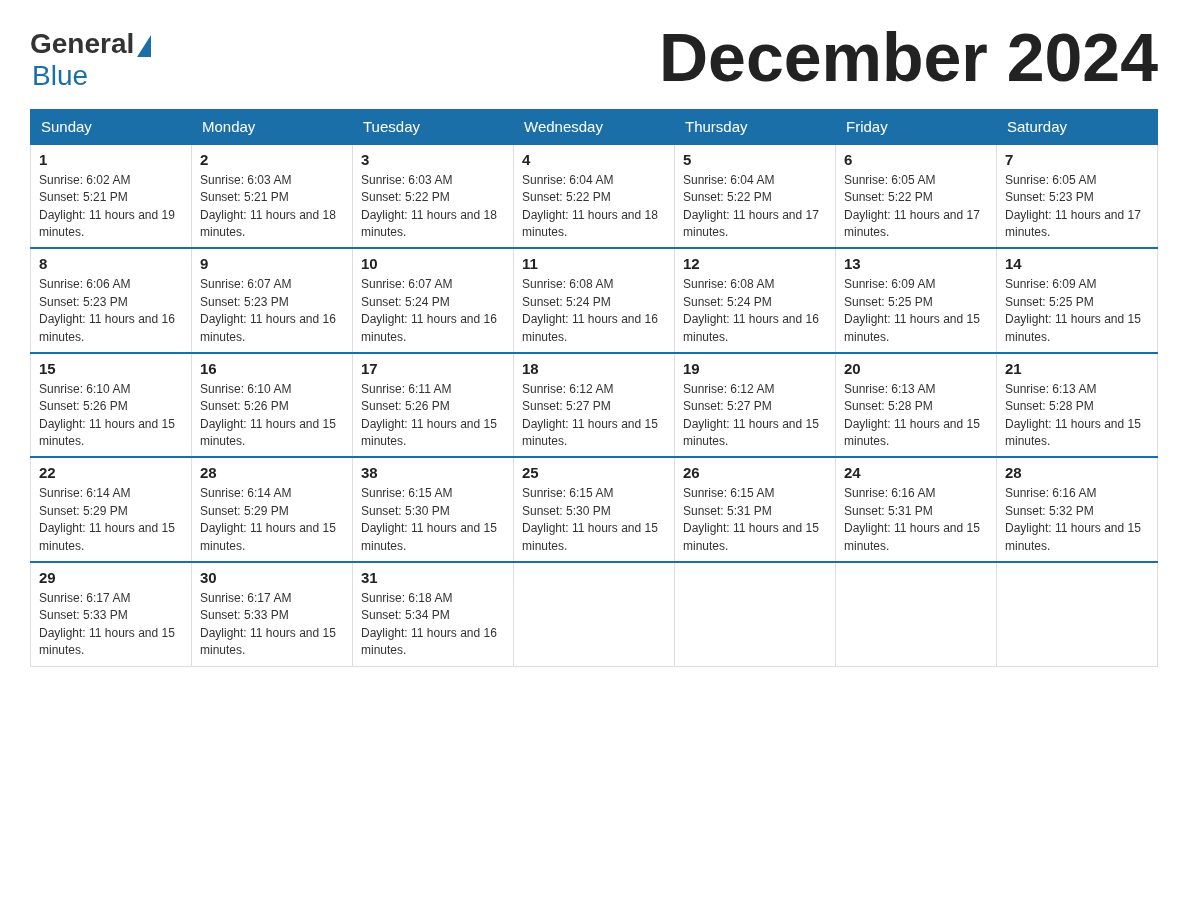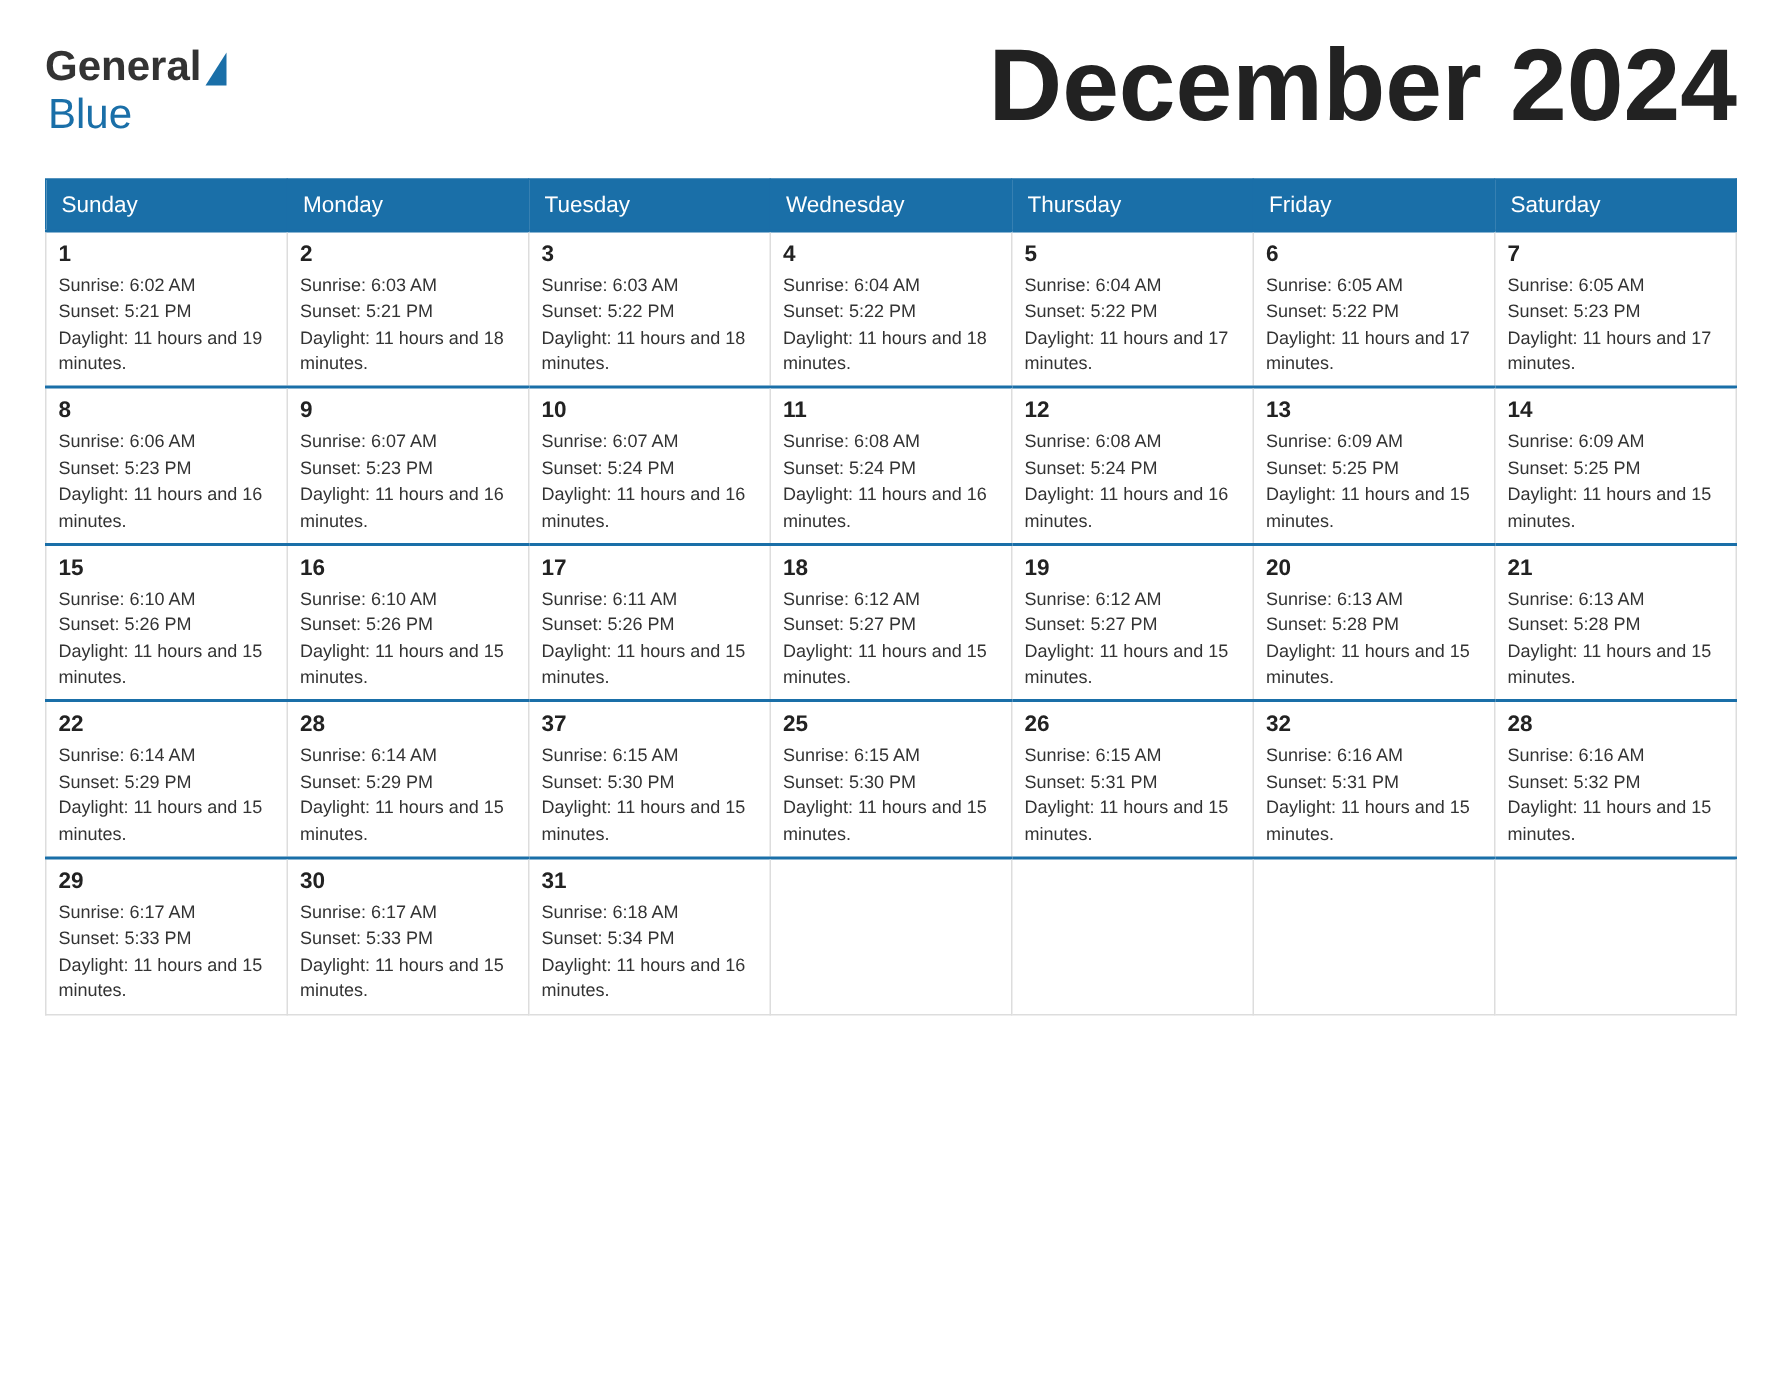--- a/index.html
+++ b/index.html
@@ -8,21 +8,21 @@
       background: #fff;
       color: #222;
       width: 1188px;
       min-height: 918px;
       padding: 20px 30px;
     }
     .header {
       display: flex;
       align-items: flex-start;
       justify-content: space-between;
-      margin-bottom: 24px;
+      margin-bottom: 14px;
     }
     .logo {
       display: flex;
       flex-direction: column;
       align-items: flex-start;
       margin-top: 8px;
     }
     .logo-top {
       display: flex;
       align-items: center;
@@ -224,33 +224,33 @@
       <tr>
         <td>
         <div class="day-num">22</div>
         <div class="day-info">Sunrise: 6:14 AM<br>Sunset: 5:29 PM<br>Daylight: 11 hours and 15 minutes.</div>
       </td>
         <td>
         <div class="day-num">28</div>
         <div class="day-info">Sunrise: 6:14 AM<br>Sunset: 5:29 PM<br>Daylight: 11 hours and 15 minutes.</div>
       </td>
         <td>
-        <div class="day-num">37</div>
+        <div class="day-num">38</div>
         <div class="day-info">Sunrise: 6:15 AM<br>Sunset: 5:30 PM<br>Daylight: 11 hours and 15 minutes.</div>
       </td>
         <td>
         <div class="day-num">25</div>
         <div class="day-info">Sunrise: 6:15 AM<br>Sunset: 5:30 PM<br>Daylight: 11 hours and 15 minutes.</div>
       </td>
         <td>
         <div class="day-num">26</div>
         <div class="day-info">Sunrise: 6:15 AM<br>Sunset: 5:31 PM<br>Daylight: 11 hours and 15 minutes.</div>
       </td>
         <td>
-        <div class="day-num">32</div>
+        <div class="day-num">24</div>
         <div class="day-info">Sunrise: 6:16 AM<br>Sunset: 5:31 PM<br>Daylight: 11 hours and 15 minutes.</div>
       </td>
         <td>
         <div class="day-num">28</div>
         <div class="day-info">Sunrise: 6:16 AM<br>Sunset: 5:32 PM<br>Daylight: 11 hours and 15 minutes.</div>
       </td>
       </tr>
       <tr>
         <td>
         <div class="day-num">29</div>

